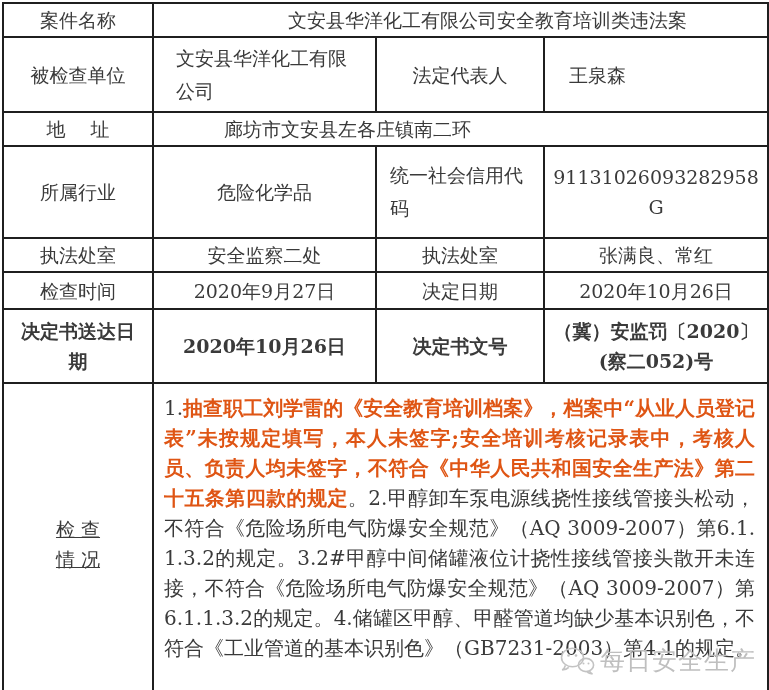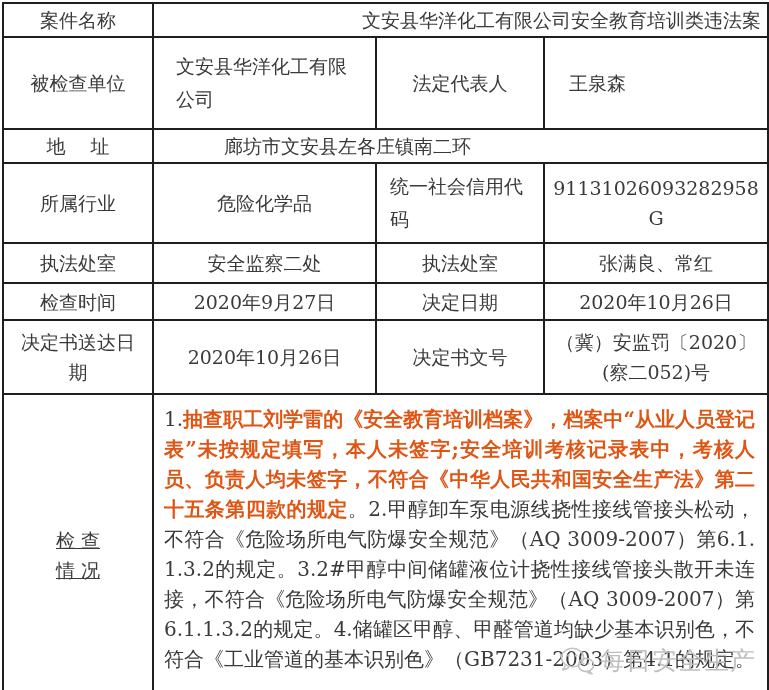--- a/index.html
+++ b/index.html
@@ -15,29 +15,29 @@
   }
   td{
     border:2px solid var(--line,#1f1f1f);
     font-size:19px;line-height:30px;
     text-align:center;vertical-align:middle;
     padding:1px 6px;overflow:hidden;
     word-break:break-all;
   }
   .lbl{padding:1px 14px;}
   .pre{white-space:pre-line;text-decoration:underline;}
-  .case-val{text-align:right;padding-left:60px;}
+  .case-val{text-align:center;padding-left:60px;}
   .unit-val{text-align:left;padding:1px 24px 1px 22px;line-height:33px;margin-top:43px;}
   .rep-val{text-align:left;padding-left:24px;}
   .addr-val{text-align:left;padding-left:70px;}
   .credit-lbl{text-align:left;padding:1px 14px 1px 13px;line-height:33px;}
   .docno-val{white-space:pre-line;line-height:30px;}
-  tr.r1{height:31px;margin-top:32px;} tr.r2{height:92px;} tr.r3{height:31px;}
-  tr.r4{height:80px;} tr.r5{height:40px;} tr.r6{height:37px;}
-  tr.r7{height:74px;} tr.r8{height:322px;} tr.r9{height:30px;}
+  tr.r1{height:31px;margin-top:32px;} tr.r2{height:75px;} tr.r3{height:31px;}
+  tr.r4{height:92px;} tr.r5{height:34px;} tr.r6{height:37px;}
+  tr.r7{height:74px;font-weight:bold;} tr.r8{height:322px;} tr.r9{height:30px;}
   .inspection-cell{
     vertical-align:top;text-align:justify;
     padding:9px 12px 4px 10px;
     font-size:20px;line-height:30px;
   }
   .seg-black{color:var(--ink,#3a3a3a);}
   .seg-red{color:var(--hl,#df5514);font-weight:bold;}
   .watermark{
     position:absolute;top:642px;right:13px;
     display:flex;align-items:center;gap:5px;

